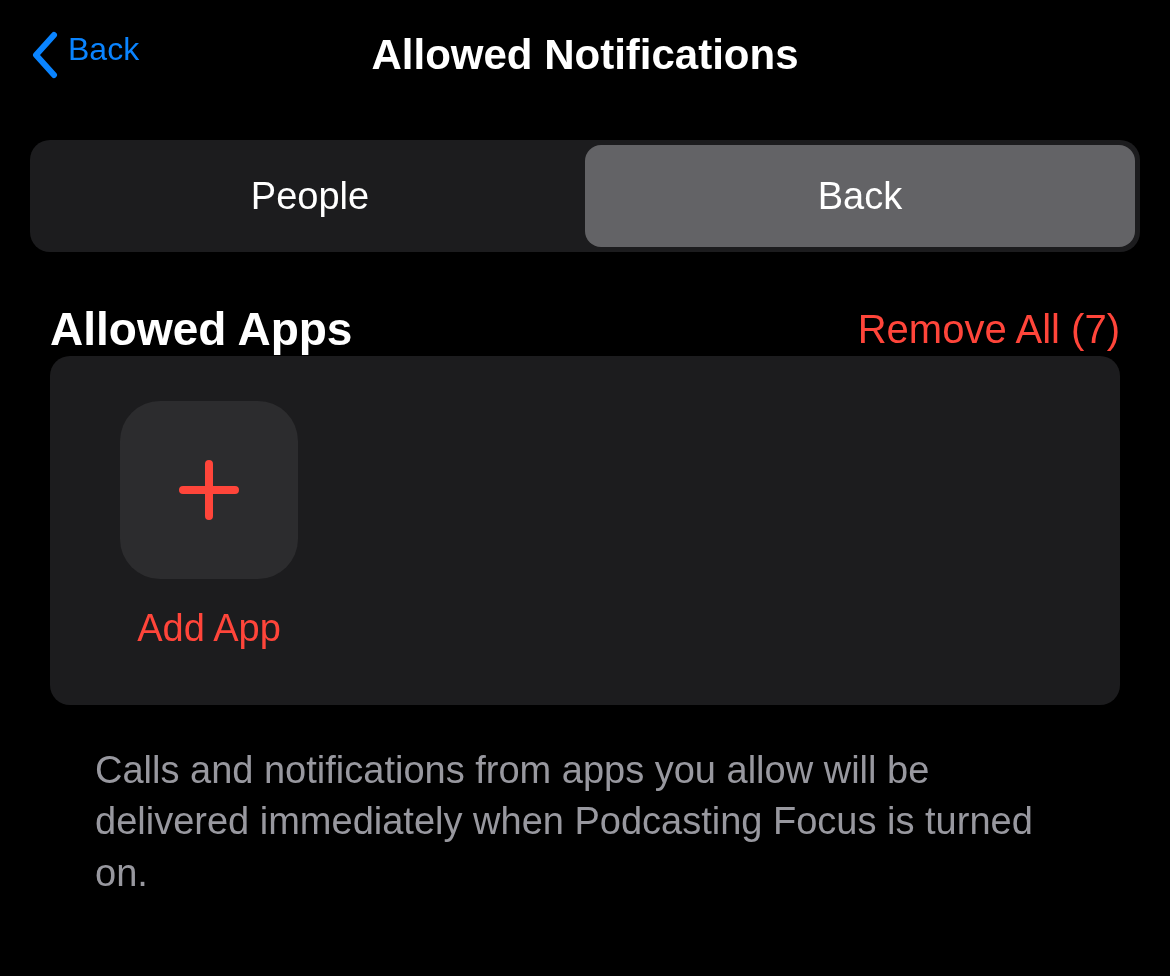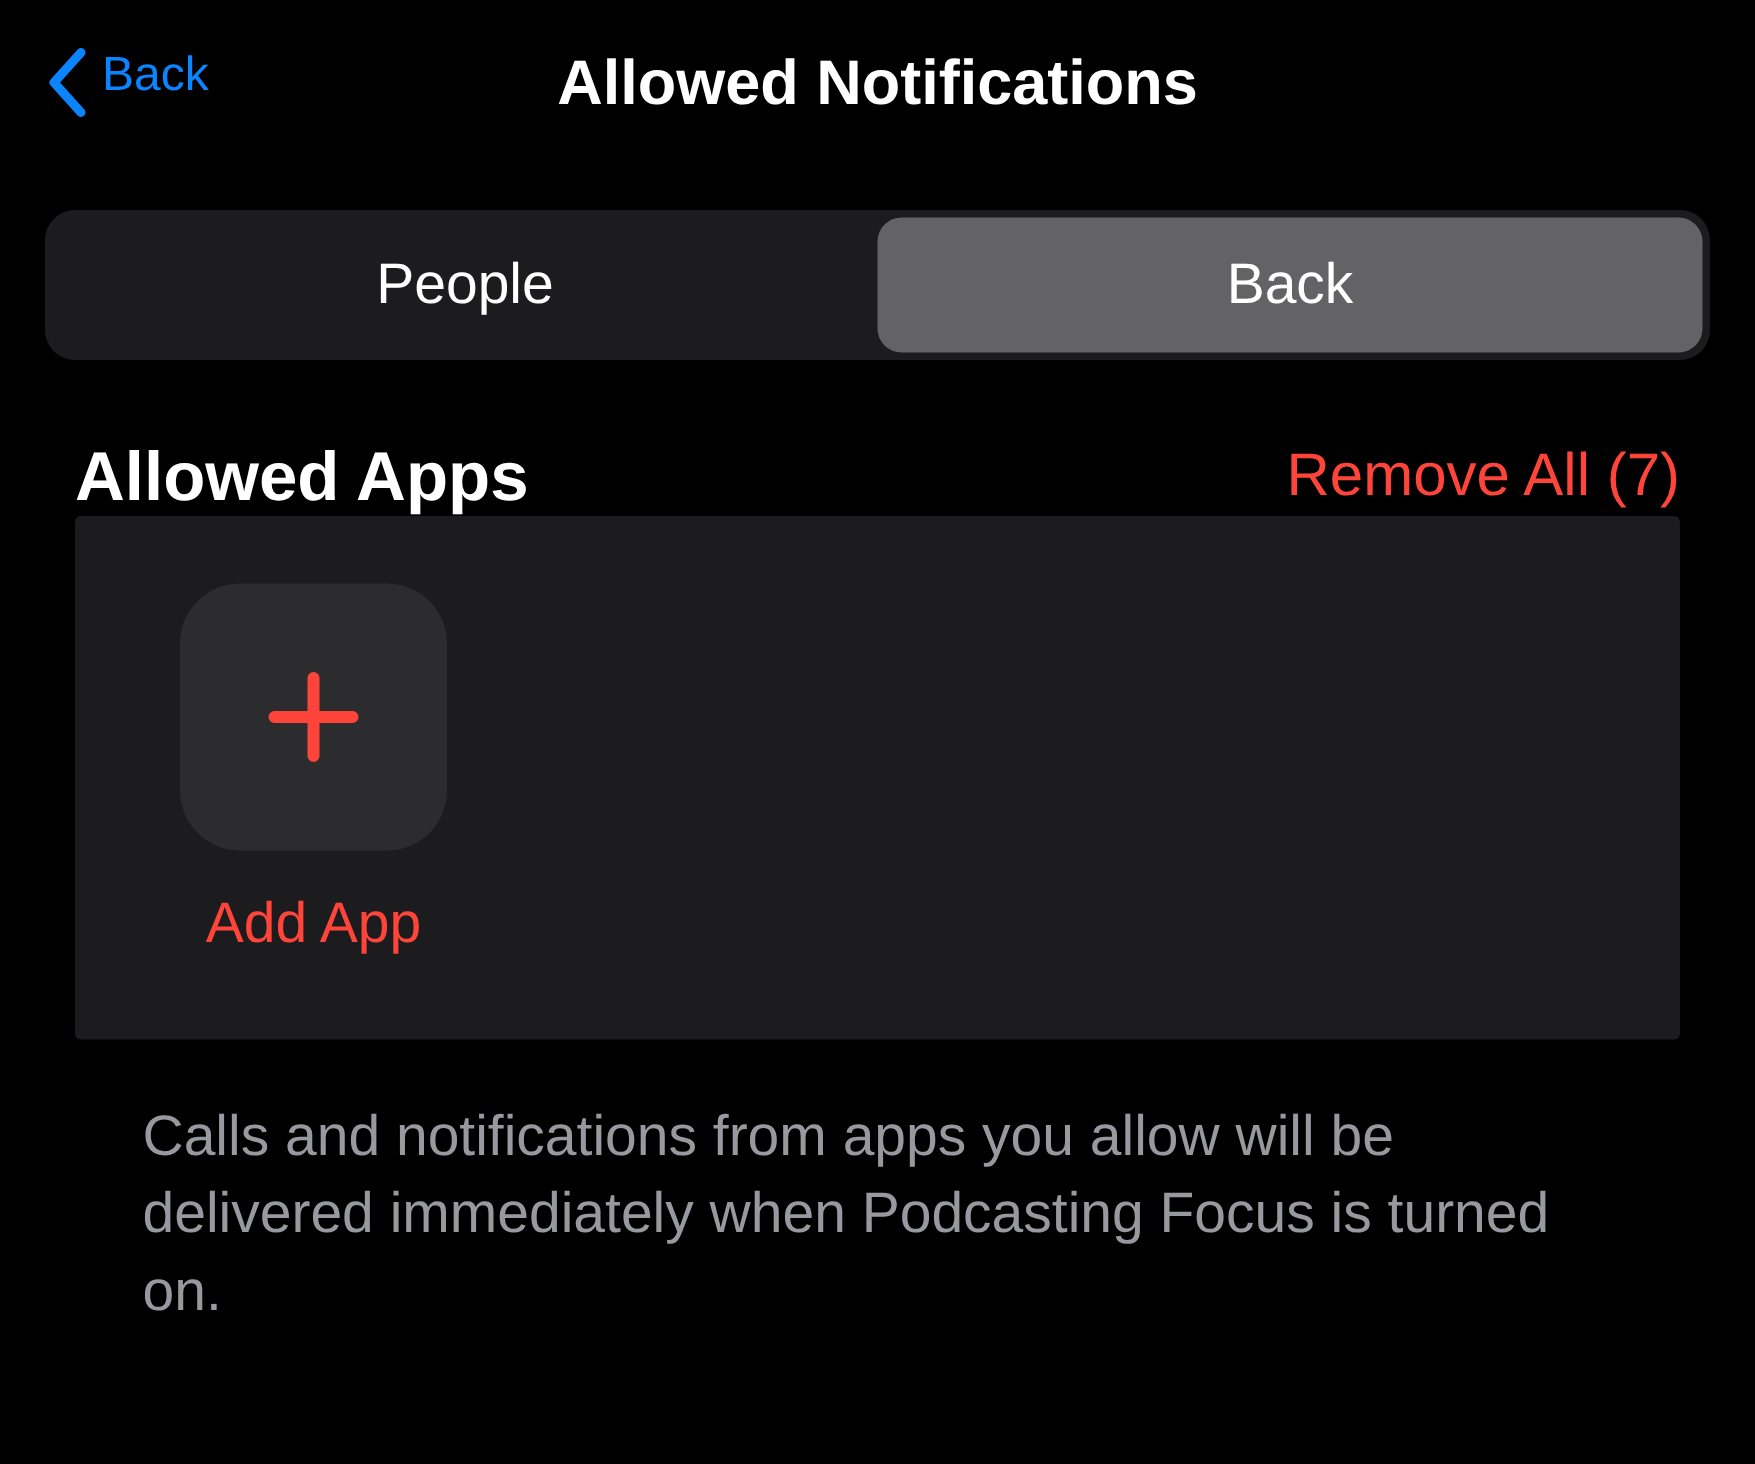--- a/index.html
+++ b/index.html
@@ -44,21 +44,21 @@
       margin: 15px auto;
       text-align: center;
       width: 100%;
     }
     .segment-control {
       display: flex;
       margin: 20px 30px 50px 30px;
       background: #1c1c1e;
       border-radius: 20px;
       padding: 5px;
-      height: 100px;
+      height: 112px;
     }
     .segment {
       flex: 1;
       display: flex;
       align-items: center;
       justify-content: center;
       font-size: 38px;
       font-weight: 500;
       color: #ffffff;
       border-radius: 16px;
@@ -80,21 +80,21 @@
     }
     .remove-all {
       font-size: 40px;
       font-weight: 400;
       color: #ff453a;
       cursor: pointer;
     }
     .apps-container {
       margin: 0 50px;
       background: #1c1c1e;
-      border-radius: 4px;
+      border-radius: 20px;
       padding: 45px 70px 55px 70px;
       min-height: 310px;
     }
     .add-app-button {
       display: inline-flex;
       flex-direction: column;
       align-items: center;
       cursor: pointer;
     }
     .add-app-icon {

